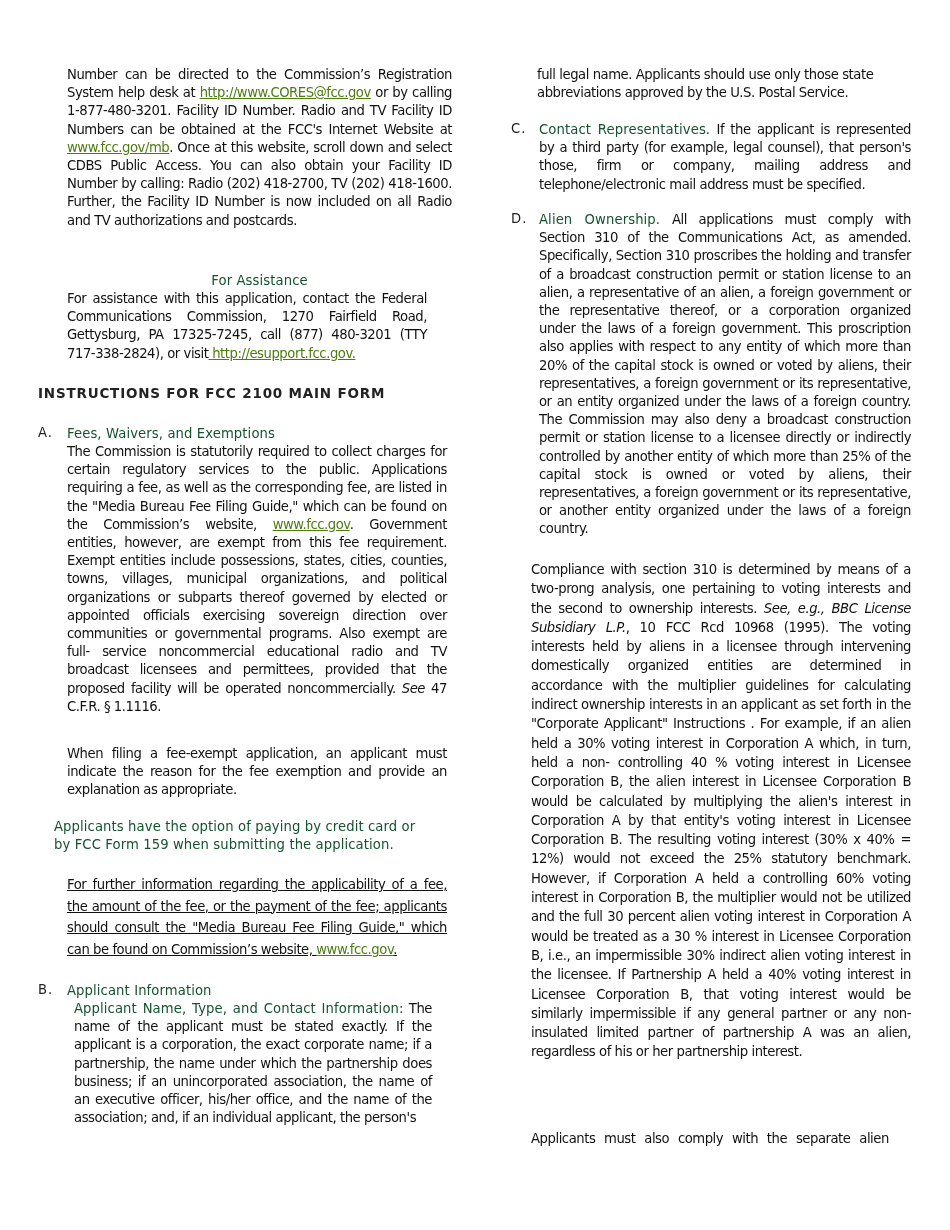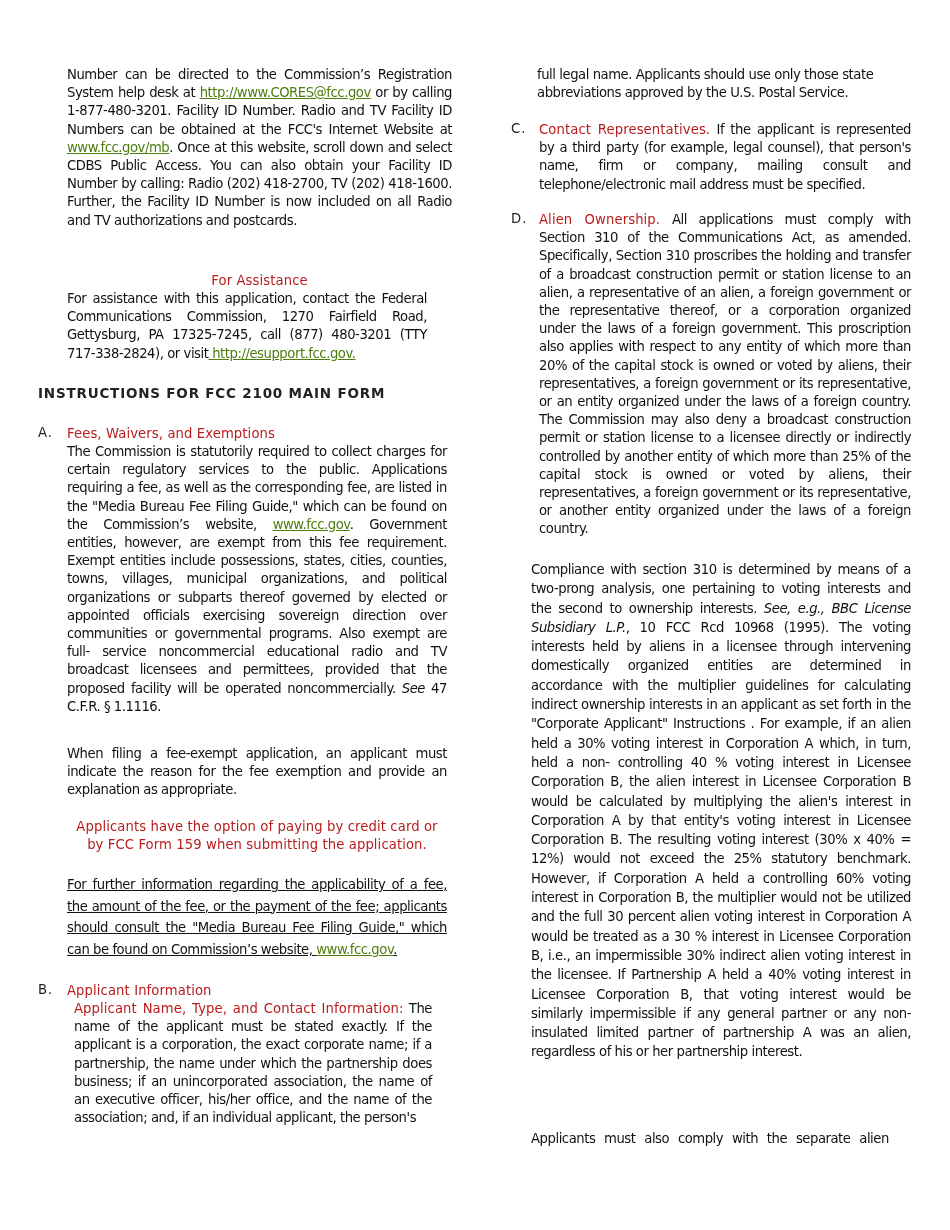--- a/index.html
+++ b/index.html
@@ -4,21 +4,21 @@
   <style>
     html, body { margin: 0; padding: 0; background: #ffffff; }
     body { width: 950px; height: 1230px; position: relative; overflow: hidden;
            font-family: "DejaVu Sans", sans-serif; color: #111; }
     .page { position: absolute; inset: 0; }
     .col { position: absolute; top: 0; }
     .col-left { left: 0; width: 470px; }
     .col-right { left: 480px; width: 470px; }
     .blk { position: absolute; font-size: 13.2px; line-height: 18.2px; letter-spacing: -0.45px; }
     .just { text-align: justify; text-align-last: left; }
-    .head { font-size: 13.2px; letter-spacing: 0.1px; color: #b91c1c; }
+    .head { font-size: 13.2px; letter-spacing: 0.1px; color: #14532d; }
     .h-main { font-size: 13.5px; letter-spacing: 0.8px; color: #222; font-weight: bold; }
     a.lnk { color: #4d7c0f; text-decoration: underline; }
     .marker { position: absolute; font-size: 13.2px; letter-spacing: 1px; color: #222; }
     .ital { font-style: italic; }
   </style>
 </head>
 <body>
 
 <div class="page">
 
@@ -36,40 +36,40 @@
     <div class="blk h-main" style="left:38px; top:384px; width:420px;">INSTRUCTIONS FOR FCC 2100 MAIN FORM</div>
 
     <div class="marker" style="left:38px; top:425px;">A.</div>
     <div class="blk head" style="left:67px; top:425px; width:380px;">Fees, Waivers, and Exemptions</div>
     <div class="blk just" style="left:67px; top:443px; width:380px;">
       <span>The Commission is statutorily required to collect charges for certain regulatory services to the public. Applications requiring a fee, as well as the corresponding fee, are listed in the "Media Bureau Fee Filing Guide," which can be found on the Commission’s website, </span><a class="lnk">www.fcc.gov</a><span>.  Government entities, however, are exempt from this fee requirement. Exempt entities include possessions, states, cities, counties, towns, villages, municipal organizations, and political organizations or subparts thereof governed by elected or appointed officials exercising sovereign direction over communities or governmental programs. Also exempt are full- service noncommercial educational radio and TV broadcast licensees and permittees, provided that the proposed facility will be operated noncommercially.  </span><span class="ital">See</span><span> 47 C.F.R. § 1.1116.</span>
     </div>
 
     <div class="blk just" style="left:67px; top:745px; width:380px;">When filing a fee-exempt application, an applicant must indicate the reason for the fee exemption and provide an explanation as appropriate.</div>
 
-    <div class="blk head" style="left:67px; top:818px; width:380px;text-align:center;">Applicants have the option of paying by credit card or by FCC Form 159 when submitting the application.</div>
+    <div class="blk head" style="left:54px; top:818px; width:380px;">Applicants have the option of paying by credit card or by FCC Form 159 when submitting the application.</div>
 
     <div class="blk just" style="left:67px; top:874px; width:380px; line-height:21.6px;text-decoration:underline;">
       <span>For further information regarding the applicability of a fee, the amount of the fee, or the payment of the fee; applicants should consult the "Media Bureau Fee Filing Guide," which can be found on Commission’s website, </span><a class="lnk">www.fcc.gov</a><span>.</span>
     </div>
 
     <div class="marker" style="left:38px; top:982px;">B.</div>
     <div class="blk head" style="left:67px; top:982px; width:380px;">Applicant Information</div>
     <div class="blk just" style="left:74px; top:1000px; width:358px;">
       <span class="head">Applicant Name, Type, and Contact Information:</span><span>  The name of the applicant must be stated exactly. If the applicant is a corporation, the exact corporate name; if a partnership, the name under which the partnership does business; if an unincorporated association, the name of an executive officer, his/her office, and the name of the association; and, if an individual applicant, the person's</span>
     </div>
   </div>
 
   <div class="col col-right">
 
     <div class="blk" style="left:57px; top:66px; width:380px;">full legal name.  Applicants should use only those state abbreviations approved by the U.S. Postal Service.</div>
 
     <div class="marker" style="left:31px; top:121px;">C.</div>
     <div class="blk just" style="left:59px; top:121px; width:372px;">
-      <span class="head">Contact Representatives.</span><span>  If the applicant is represented by a third party (for example, legal counsel), that person's name, firm or company, mailing consult and telephone/electronic mail address must be specified.</span>
+      <span class="head">Contact Representatives.</span><span>  If the applicant is represented by a third party (for example, legal counsel), that person's those, firm or company, mailing address and telephone/electronic mail address must be specified.</span>
     </div>
 
     <div class="marker" style="left:31px; top:211px;">D.</div>
     <div class="blk just" style="left:59px; top:211px; width:372px;">
       <span class="head">Alien Ownership.</span><span>   All applications must comply with Section 310 of the Communications Act, as amended. Specifically, Section 310 proscribes the holding and transfer of a broadcast construction permit or station license to an alien, a representative of an alien, a foreign government or the representative thereof, or a corporation organized under the laws of a foreign government. This proscription also applies with respect to any entity of which more than 20% of the capital stock is owned or voted by aliens, their representatives, a foreign government or its representative, or an entity organized under the laws of a foreign country.  The Commission may also deny a broadcast construction permit or station license to a licensee directly or indirectly controlled by another entity of which more than 25% of the capital stock is owned or voted by aliens, their representatives, a foreign government or its representative, or another entity organized under the laws of a foreign country.</span>
     </div>
 
     <div class="blk just" style="left:51px; top:560px; width:380px; line-height:19.3px;">
       <span>Compliance with section 310 is determined by means of a two-prong analysis, one pertaining to voting interests and the second to ownership interests. </span><span class="ital">See, e.g., BBC License Subsidiary L.P.</span><span>, 10 FCC Rcd 10968 (1995).  The voting interests held by aliens in a licensee through intervening domestically organized entities are determined in accordance with the multiplier guidelines for calculating indirect ownership interests in an applicant as set forth in the "Corporate Applicant" Instructions . For example, if an alien held a 30% voting interest in Corporation A which, in turn, held a non- controlling 40 % voting interest in Licensee Corporation B, the alien interest in Licensee Corporation B would be calculated by multiplying the alien's interest in Corporation A by that entity's voting interest in Licensee Corporation B.  The resulting voting interest (30% x 40% = 12%) would not exceed the 25% statutory benchmark. However, if Corporation A held a controlling 60% voting interest in Corporation B, the multiplier would not be utilized and the full 30 percent alien voting interest in Corporation A would be treated as a 30 % interest in Licensee Corporation B, i.e., an impermissible 30% indirect alien voting interest in the licensee.  If Partnership A held a 40% voting interest in Licensee Corporation B, that voting interest would be similarly impermissible if any general partner or any non-insulated limited partner of partnership A was an alien, regardless of his or her partnership interest.</span>
     </div>

